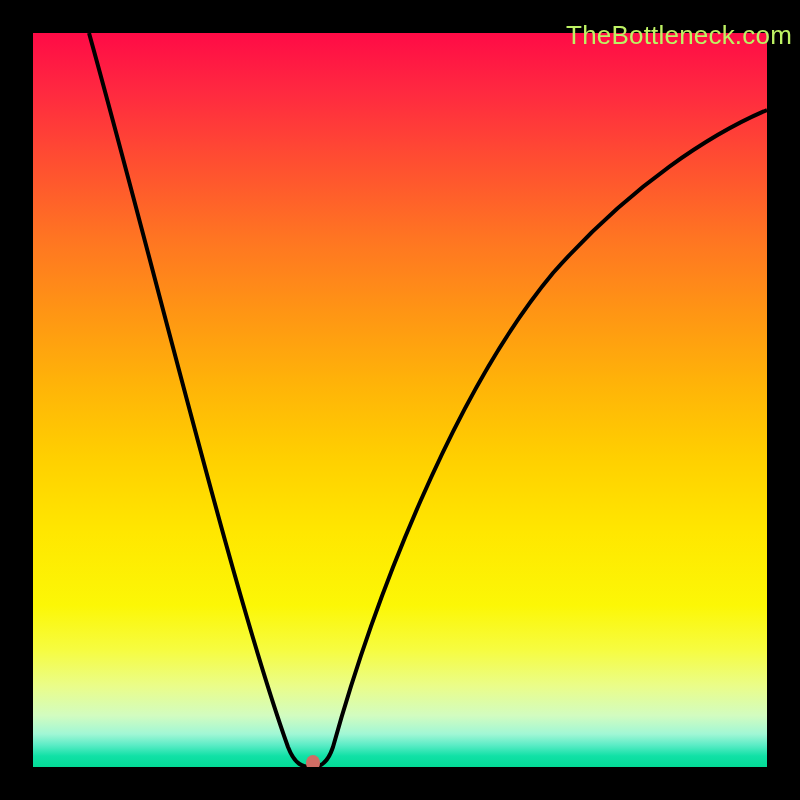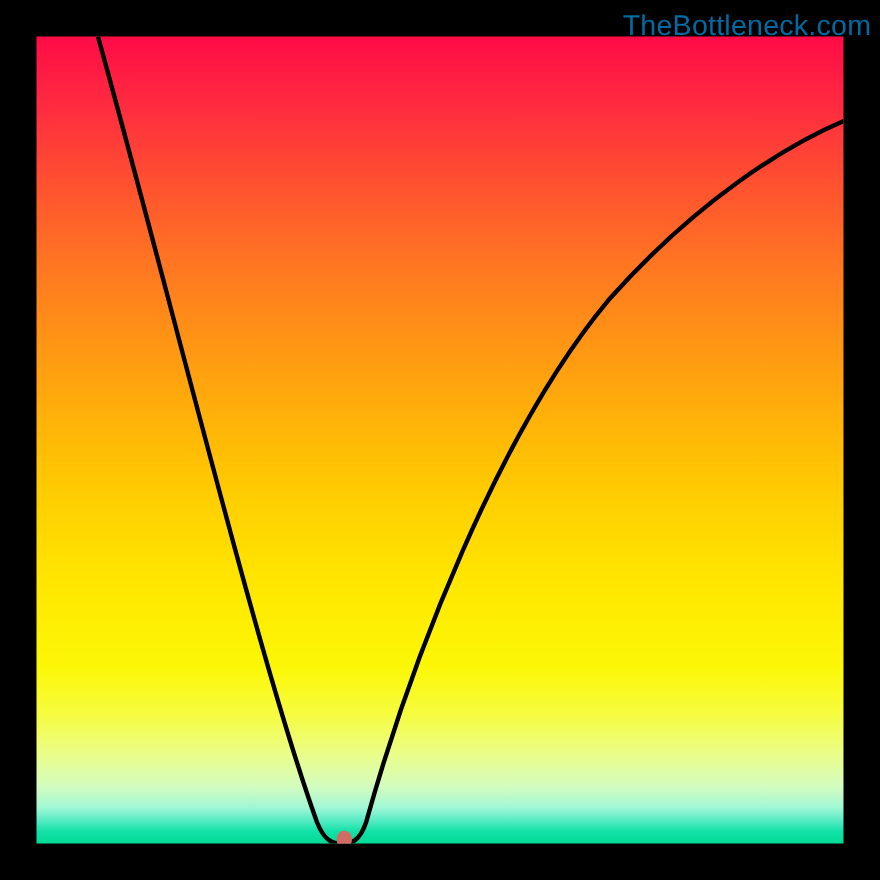--- a/index.html
+++ b/index.html
@@ -56,23 +56,23 @@
   }
   .marker {
     position: absolute;
     width: 14px;
     height: 16px;
     border-radius: 50%;
     background: #cf6d64;
   }
   .watermark {
     position: absolute;
-    top: 8px;
+    top: 20px;
     right: 8px;
-    color: #0369a1;
+    color: #bef264;
     font-size: 26px;
     font-weight: 500;
     letter-spacing: 0.2px;
   }
 </style>
 </head>
 <body>
 
 <div class="outer">
   <div class="plot-area">

